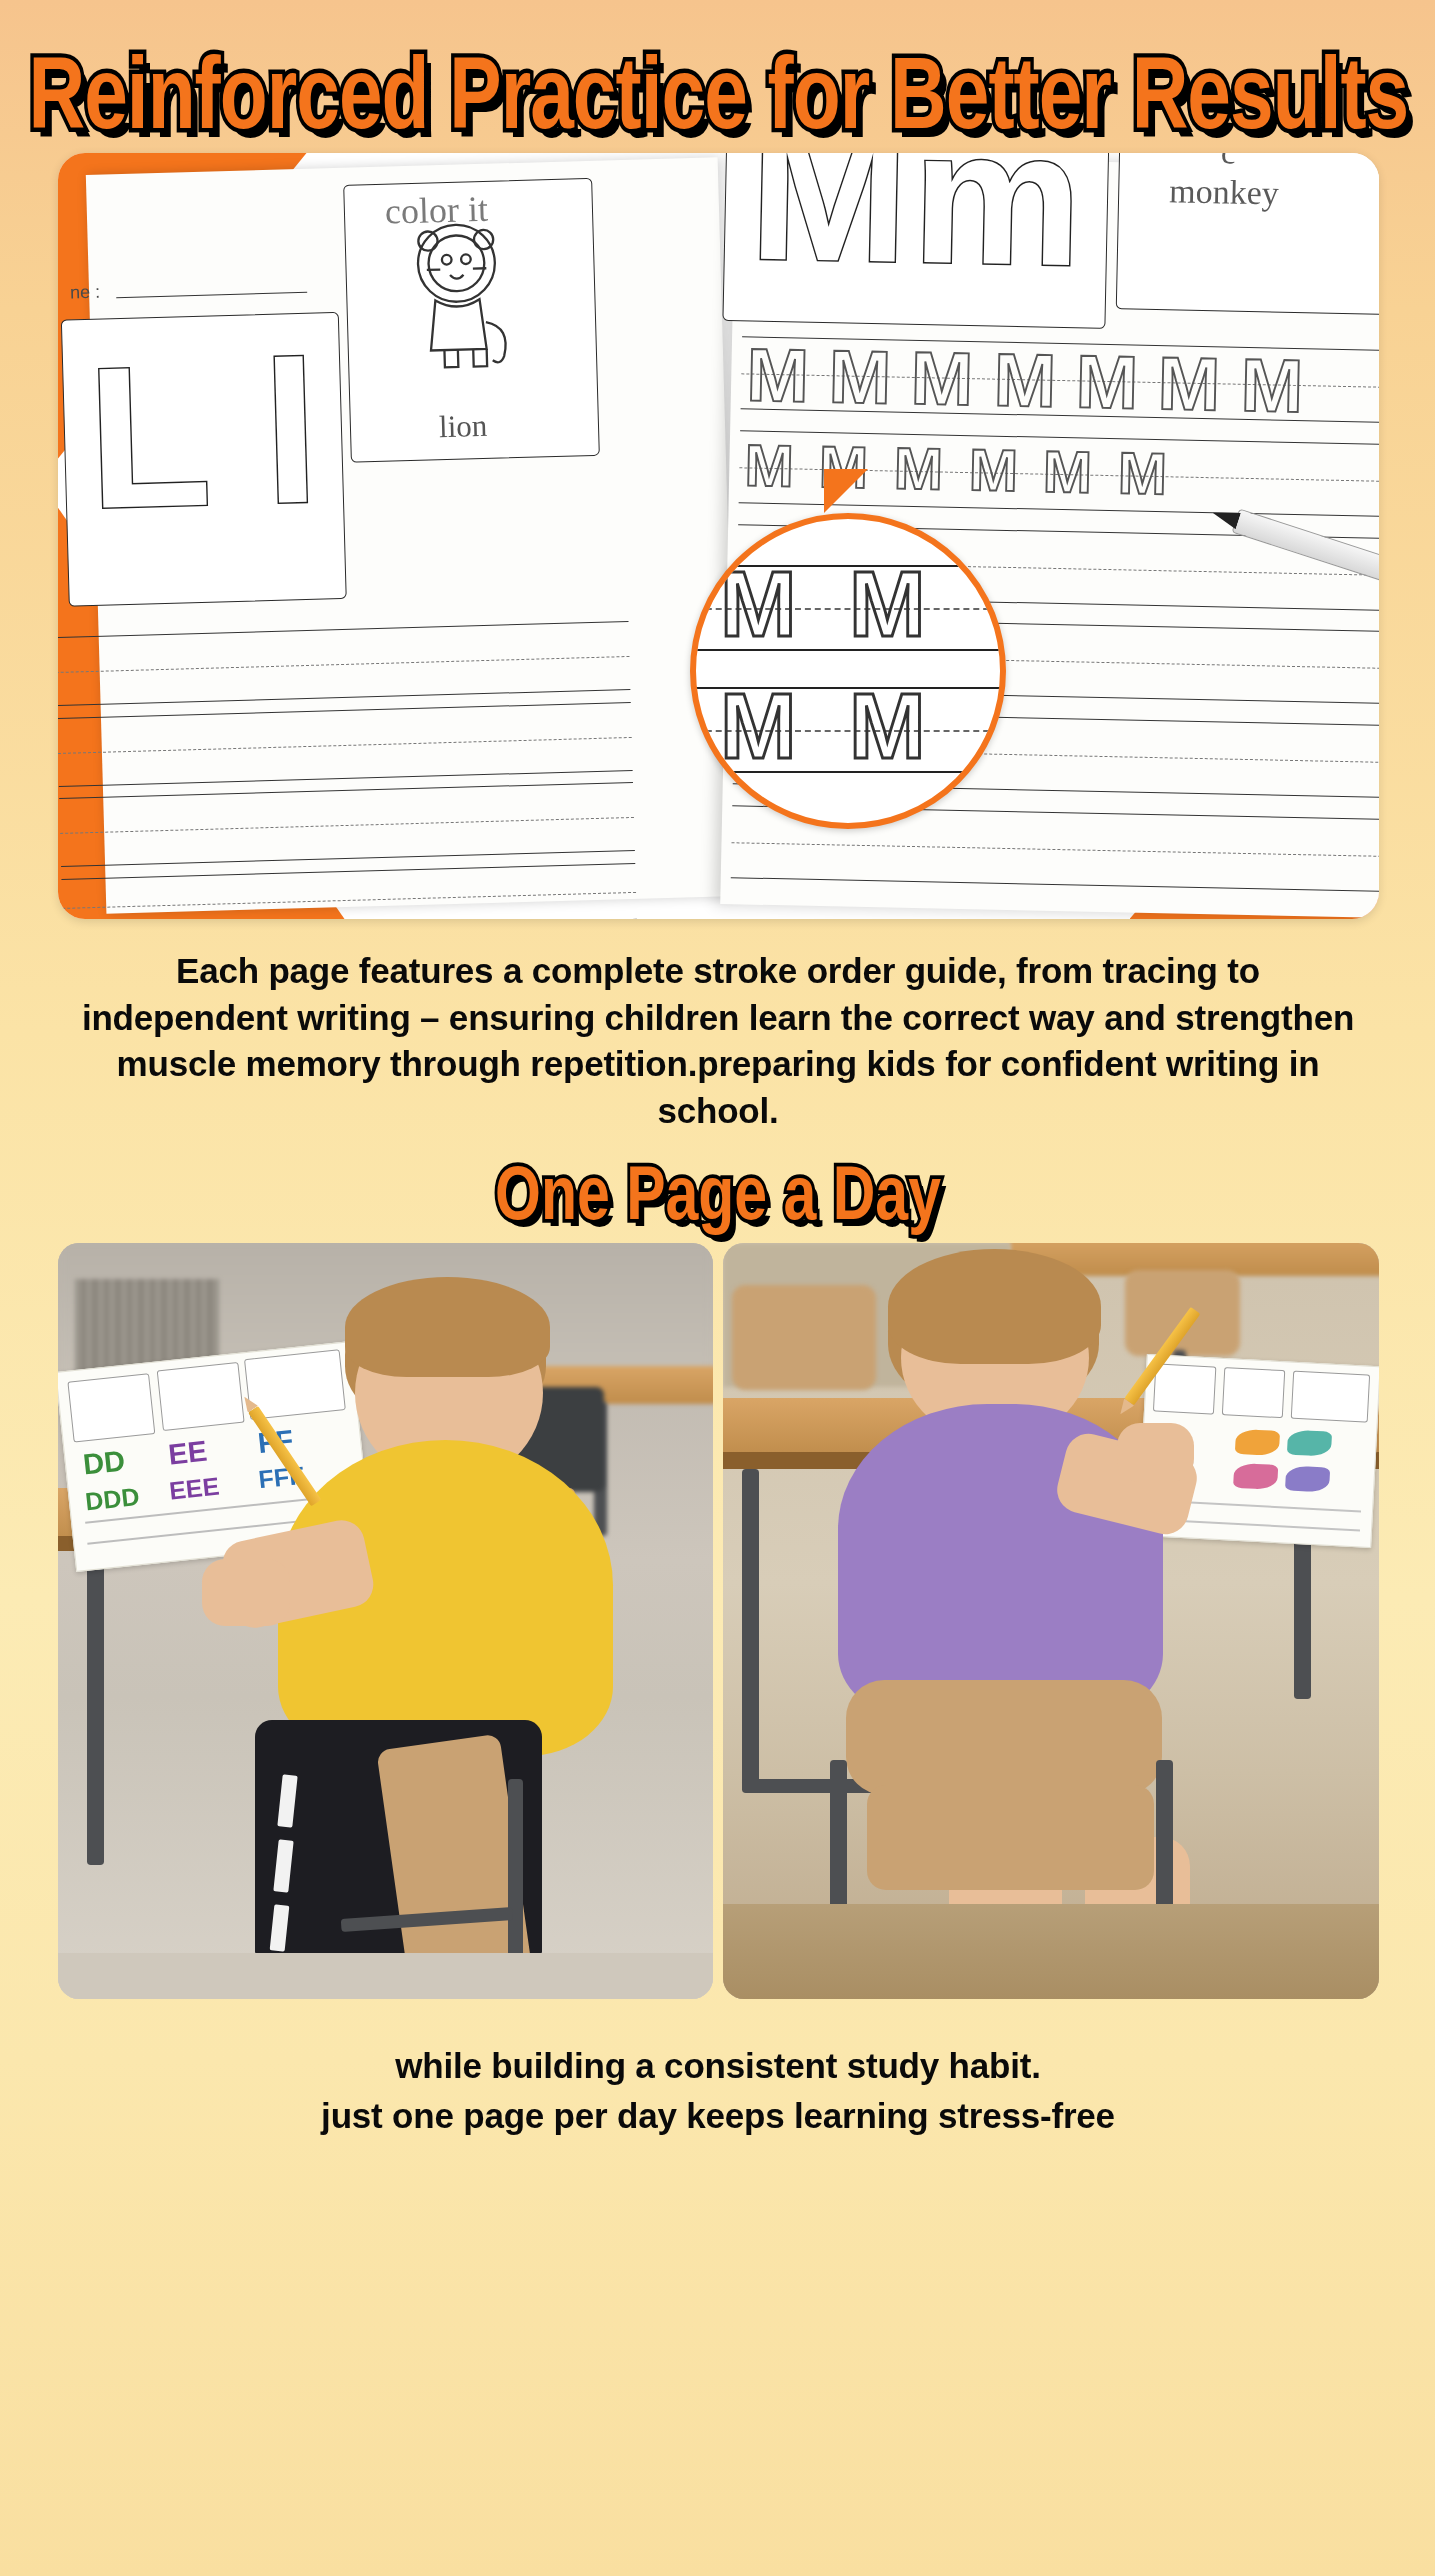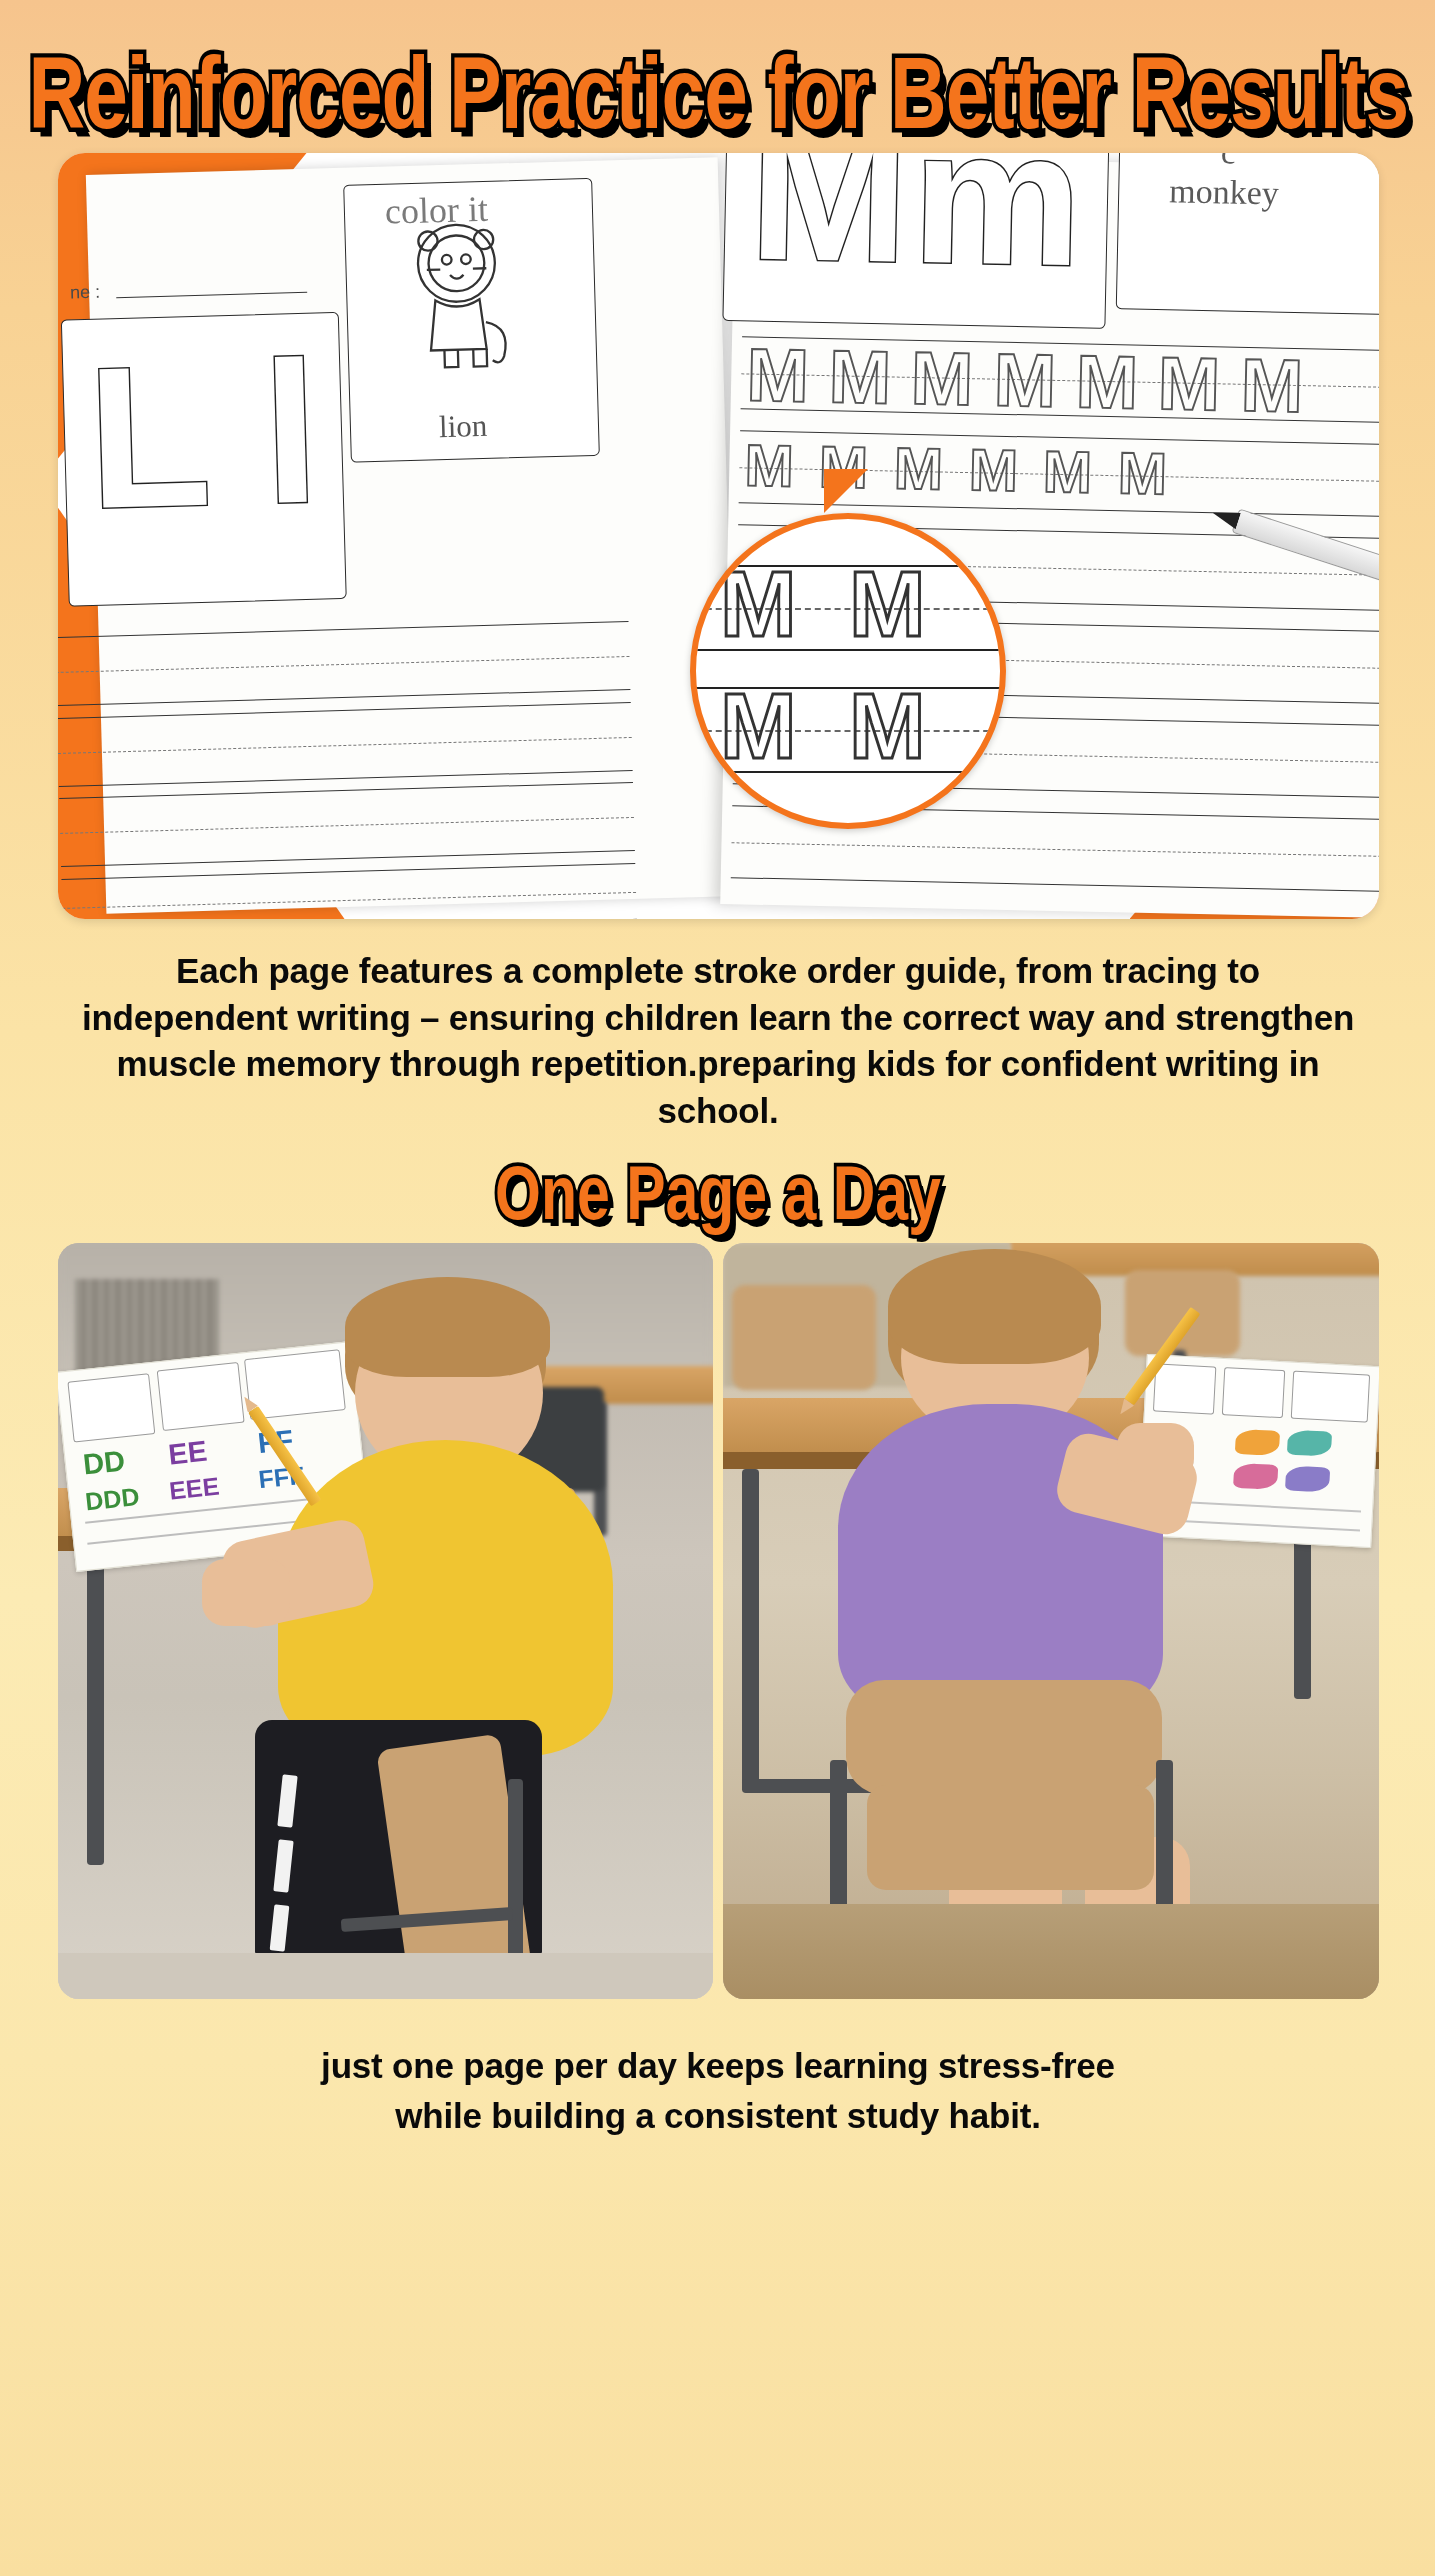--- a/index.html
+++ b/index.html
@@ -493,16 +493,16 @@
       <div class="chairback" style="left:123px; top:437px; width:316px; height:115px; border-radius:38px;"></div>
       <div class="chairback" style="left:144px; top:542px; width:287px; height:105px; border-radius:19px;"></div>
       <div class="metal" style="left:107px; top:517px; width:17px; height:239px;"></div>
       <div class="metal" style="left:433px; top:517px; width:17px; height:239px;"></div>
       <div style="position:absolute;left:0;top:661px;width:656px;height:96px;background:linear-gradient(180deg,#b79f78,#a98e63);"></div>
     </div>
   </div>
 </div>
 
 <div class="body-copy" id="paragraph-bottom">
+  <div>while building a consistent study habit.</div>
   <div>just one page per day keeps learning stress-free</div>
-  <div>while building a consistent study habit.</div>
 </div>
 
 
 </body></html>

